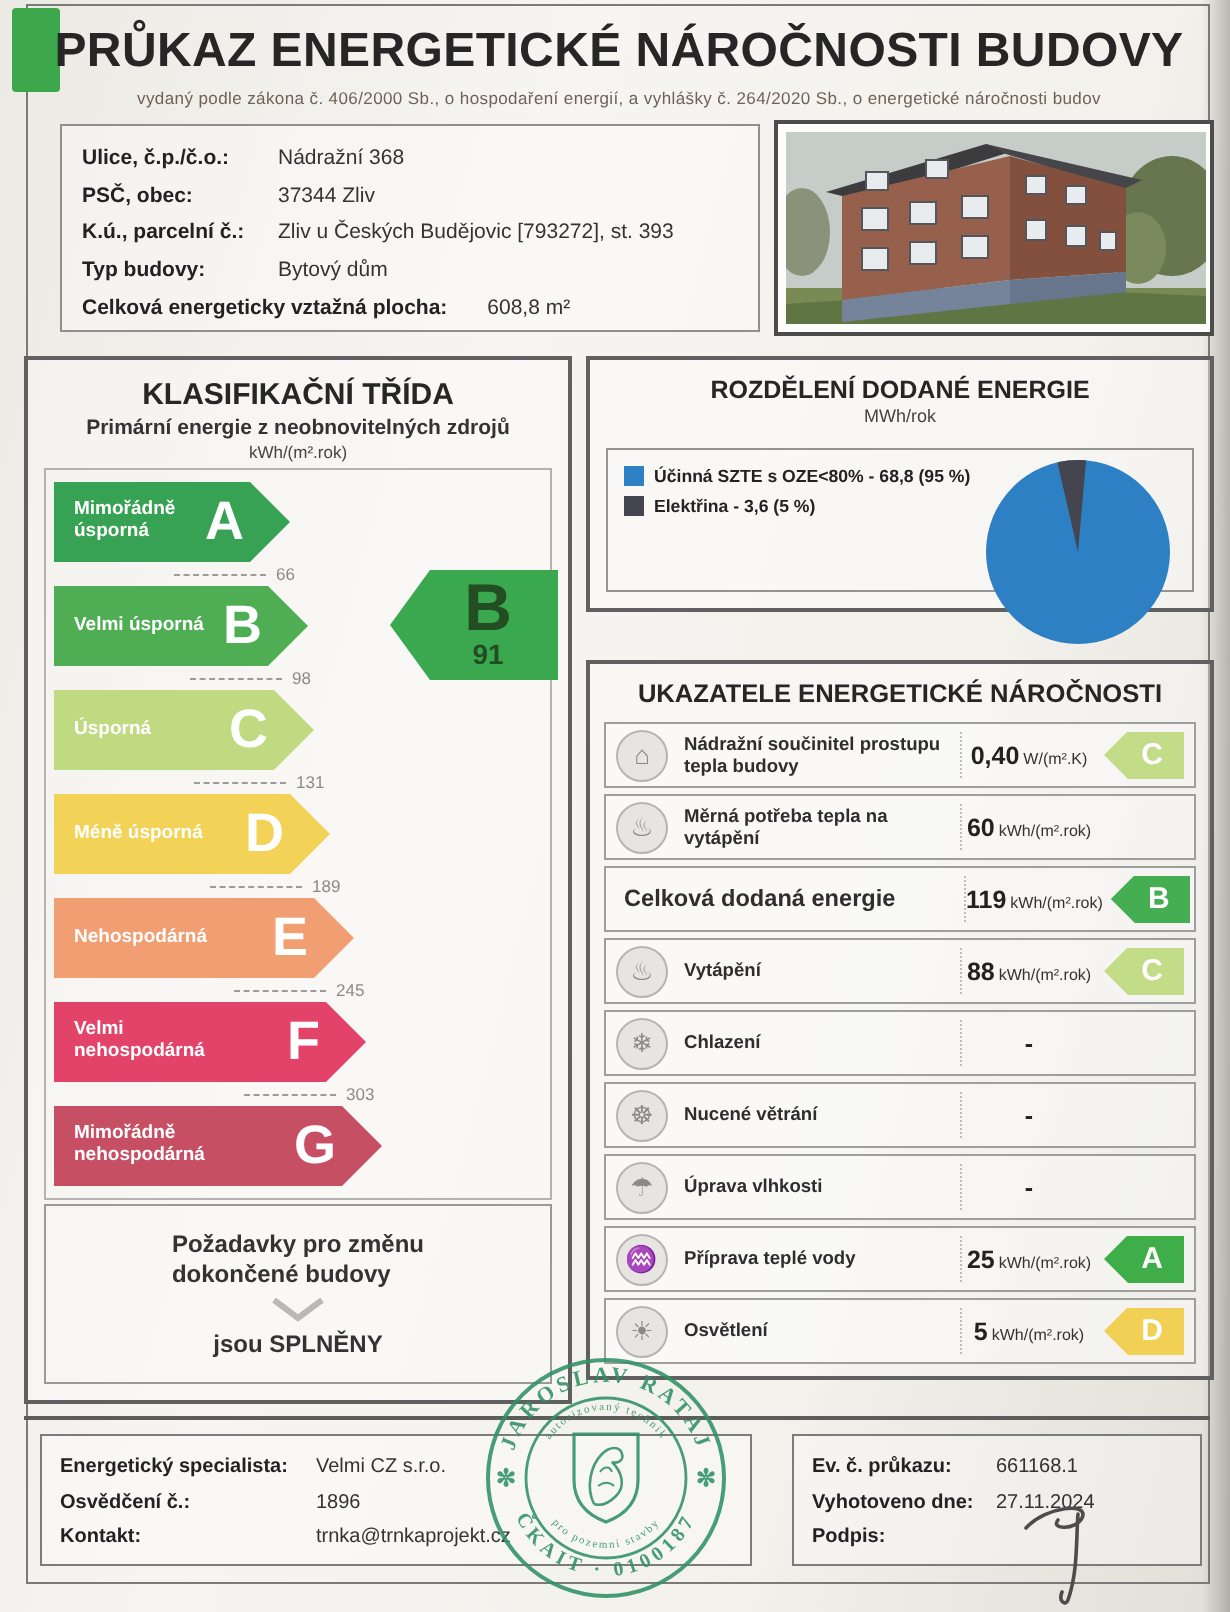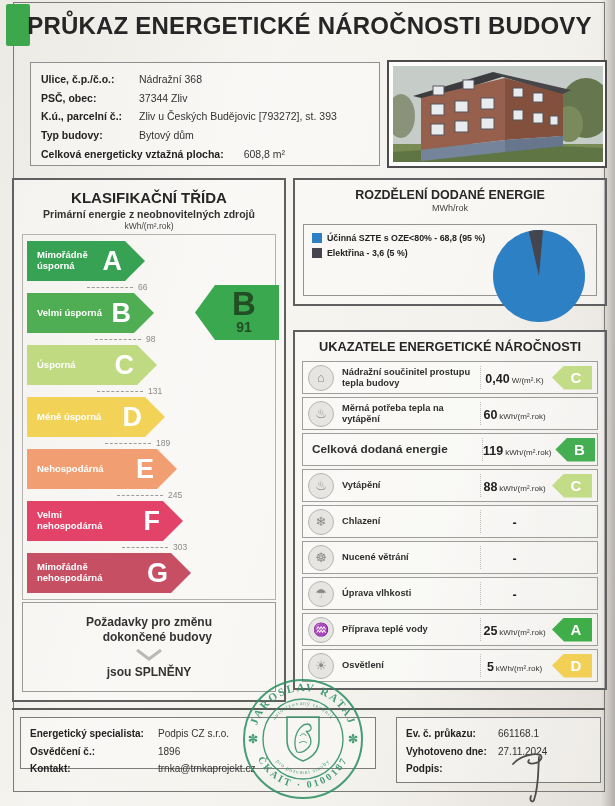--- a/index.html
+++ b/index.html
@@ -56,21 +56,21 @@
   .g4{margin-left:78px}.g5{margin-left:90px}.g6{margin-left:95px}
   .rating{position:absolute;left:172px;top:50px;width:84px;height:55px;background:#3aa84e;
     clip-path:polygon(0 50%,20px 0,100% 0,100% 100%,20px 100%);
     display:flex;flex-direction:column;align-items:center;justify-content:center;padding-left:14px;box-sizing:border-box;}
   .rating-letter{font-size:33px;font-weight:bold;color:#234d23;line-height:.85;}
   .rating-value{font-size:14px;font-weight:bold;color:#234d23;margin-top:1px;}
 
   
   .req-box{position:absolute;left:8px;right:8px;bottom:8px;height:88px;border:1px solid #9a9a98;
     display:flex;flex-direction:column;align-items:center;justify-content:center;gap:4px;}
-  .req-title{font-size:12px;font-weight:bold;color:#333;text-align:right;line-height:1.25;}
+  .req-title{font-size:12px;font-weight:bold;color:#333;text-align:left;line-height:1.25;}
   .req-status{font-size:12px;font-weight:bold;color:#333;}
 
   
   .pie-panel{position:absolute;left:293px;top:178px;width:314px;height:128px;
     border:2px solid #606060;background:rgba(255,255,255,.4);box-sizing:border-box;}
   .pie-title{margin-top:8px;text-align:center;font-size:12.5px;font-weight:bold;color:#262626;}
   .pie-unit{text-align:center;font-size:9px;color:#444;margin-top:1px;}
   .pie-inner{position:absolute;left:8px;right:8px;top:44px;bottom:8px;border:1px solid #949492;}
   .legend{position:absolute;left:8px;top:8px;}
   .legend-item{display:flex;align-items:center;margin-bottom:5px;}
@@ -97,39 +97,40 @@
     display:flex;align-items:center;justify-content:center;padding-left:8px;box-sizing:border-box;
     font-size:15px;font-weight:bold;color:#fff;}
   .badge.none{visibility:hidden;}
   .badge-a{background:#3fae49}.badge-b{background:#45ad52}
   .badge-c{background:#c3dc87}.badge-d{background:#f2cf55}
 
   
   .footer-line{position:absolute;left:12px;right:10px;top:708px;border-top:2px solid #5c5c5a;}
   .foot-box{position:absolute;border:1.5px solid #7c7c7a;background:rgba(255,255,255,.35);
     padding:7px 9px;box-sizing:border-box;}
-  .foot-left{left:20px;top:717px;width:356px;height:52px;}
+  .foot-left{left:20px;top:717px;width:356px;height:66px;}
   .foot-right{left:396px;top:717px;width:205px;height:66px;}
   .foot-row{display:flex;font-size:10px;line-height:1.75;}
   .foot-label{font-weight:bold;color:#222;flex:0 0 auto;}
   .foot-left .foot-label{width:128px;}
   .foot-right .foot-label{width:92px;}
   .foot-value{color:#333;}
   .stamp{position:absolute;left:240px;top:676px;z-index:5;opacity:.88;}
   .signature{position:absolute;left:505px;top:748px;z-index:4;}
 </style>
 </head>
 <body>
 
 <div id="paper">
   <div class="page-frame"></div>
   <div class="corner-mark"></div>
   <div class="edge-shade"></div>
 
   <div class="hdr-title">PRŮKAZ ENERGETICKÉ NÁROČNOSTI BUDOVY</div>
+  <div class="hdr-sub">vydaný podle zákona č. 406/2000 Sb., o hospodaření energií, a vyhlášky č. 264/2020 Sb., o energetické náročnosti budov</div>
 
   <div class="info-box">
     <div class="info-row">
       <span class="info-label">Ulice, č.p./č.o.:</span>
       <span class="info-value">Nádražní 368</span>
     </div>
     <div class="info-row">
       <span class="info-label">PSČ, obec:</span>
       <span class="info-value">37344 Zliv</span>
     </div>
@@ -373,21 +374,21 @@
       </div>
 
     </div>
   </div>
 
   <div class="footer-line"></div>
 
   <div class="foot-box foot-left">
     <div class="foot-row">
       <span class="foot-label">Energetický specialista:</span>
-      <span class="foot-value">Podpis CZ s.r.o.</span>
+      <span class="foot-value">Velmi CZ s.r.o.</span>
     </div>
     <div class="foot-row">
       <span class="foot-label">Osvědčení č.:</span>
       <span class="foot-value">1896</span>
     </div>
     <div class="foot-row">
       <span class="foot-label">Kontakt:</span>
       <span class="foot-value">trnka@trnkaprojekt.cz</span>
     </div>
   </div>

